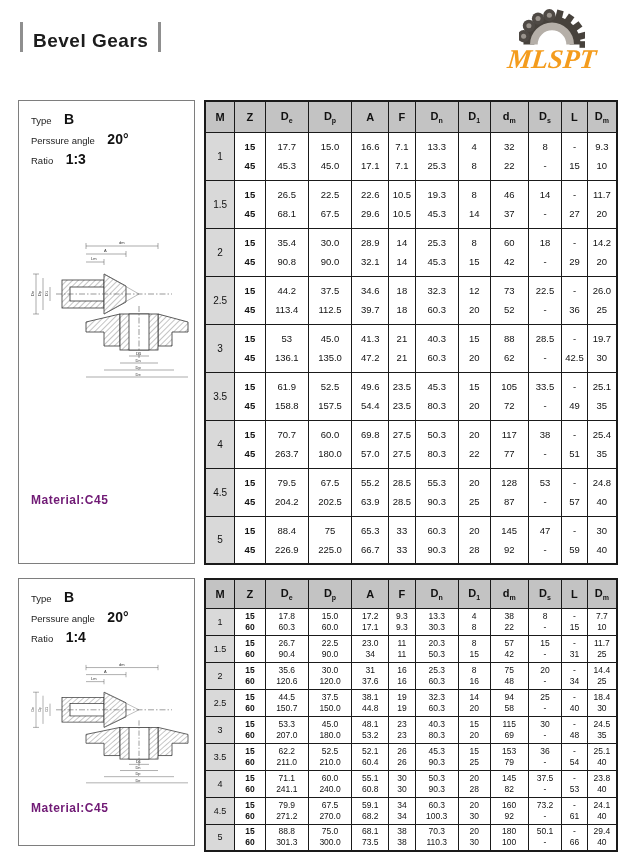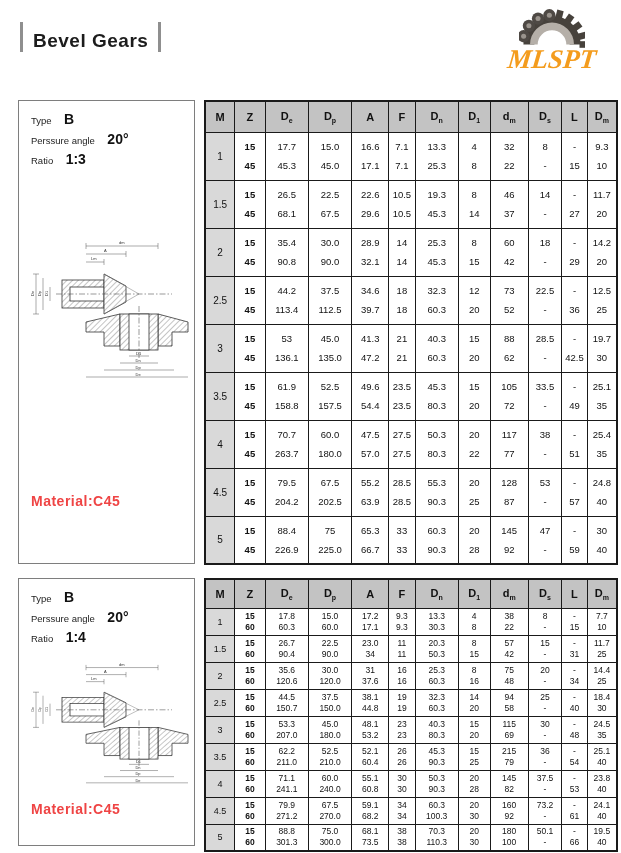--- a/index.html
+++ b/index.html
@@ -25,21 +25,21 @@
   }
 
   
   .panel { position: absolute; left: 18px; width: 177px; background: #fff; border: 1px solid #7e7e7e; }
   .panel-1 { top: 100px; height: 464px; }
   .panel-2 { top: 578px; height: 268px; }
   .spec { position: absolute; top: 10px; left: 12px; }
   .spec-row { margin-bottom: 3px; line-height: 15px; white-space: nowrap; }
   .spec-label { font-size: 9.5px; color: #1c1c1c; margin-right: 8px; }
   .spec-value { font-size: 14px; font-weight: bold; color: #111; }
-  .material { position: absolute; left: 12px; font-size: 14px; font-weight: bold; color: #ef4444; letter-spacing: 0.5px; }
+  .material { position: absolute; left: 12px; font-size: 12px; font-weight: bold; color: #701a75; letter-spacing: 0.5px; }
   .panel-1 .material { top: 392px; }
   .panel-2 .material { top: 222px; }
   .drawing { position: absolute; left: 3px; }
   .panel-1 .drawing { top: 133px; }
   .panel-2 .drawing { top: 78px; }
   .drawing text { font-size: 4px; fill: #333; font-family: "Liberation Sans", sans-serif; }
 
   
   table.gear {
     position: absolute; left: 204px; width: 414px;
@@ -390,21 +390,21 @@
           </td>
           <td class="vcell">
             <div>22.5</div>
             <div>-</div>
           </td>
           <td class="vcell">
             <div>-</div>
             <div>36</div>
           </td>
           <td class="vcell">
-            <div>12.5</div>
+            <div>26.0</div>
             <div>25</div>
           </td>
         </tr>
         <tr>
           <td class="mcol">3</td>
           <td class="vcell zcol">
             <div>15</div>
             <div>45</div>
           </td>
           <td class="vcell">
@@ -503,21 +503,21 @@
           </td>
           <td class="vcell">
             <div>70.7</div>
             <div>263.7</div>
           </td>
           <td class="vcell">
             <div>60.0</div>
             <div>180.0</div>
           </td>
           <td class="vcell">
-            <div>47.5</div>
+            <div>69.8</div>
             <div>57.0</div>
           </td>
           <td class="vcell">
             <div>27.5</div>
             <div>27.5</div>
           </td>
           <td class="vcell">
             <div>50.3</div>
             <div>80.3</div>
           </td>
@@ -995,21 +995,21 @@
           </td>
           <td class="vcell">
             <div>45.3</div>
             <div>90.3</div>
           </td>
           <td class="vcell">
             <div>15</div>
             <div>25</div>
           </td>
           <td class="vcell">
-            <div>215</div>
+            <div>153</div>
             <div>79</div>
           </td>
           <td class="vcell">
             <div>36</div>
             <div>-</div>
           </td>
           <td class="vcell">
             <div>-</div>
             <div>54</div>
           </td>
@@ -1148,20 +1148,20 @@
           </td>
           <td class="vcell">
             <div>50.1</div>
             <div>-</div>
           </td>
           <td class="vcell">
             <div>-</div>
             <div>66</div>
           </td>
           <td class="vcell">
-            <div>19.5</div>
+            <div>29.4</div>
             <div>40</div>
           </td>
         </tr>
       </tbody>
     </table>
 
 </div>
 
 </body></html>

